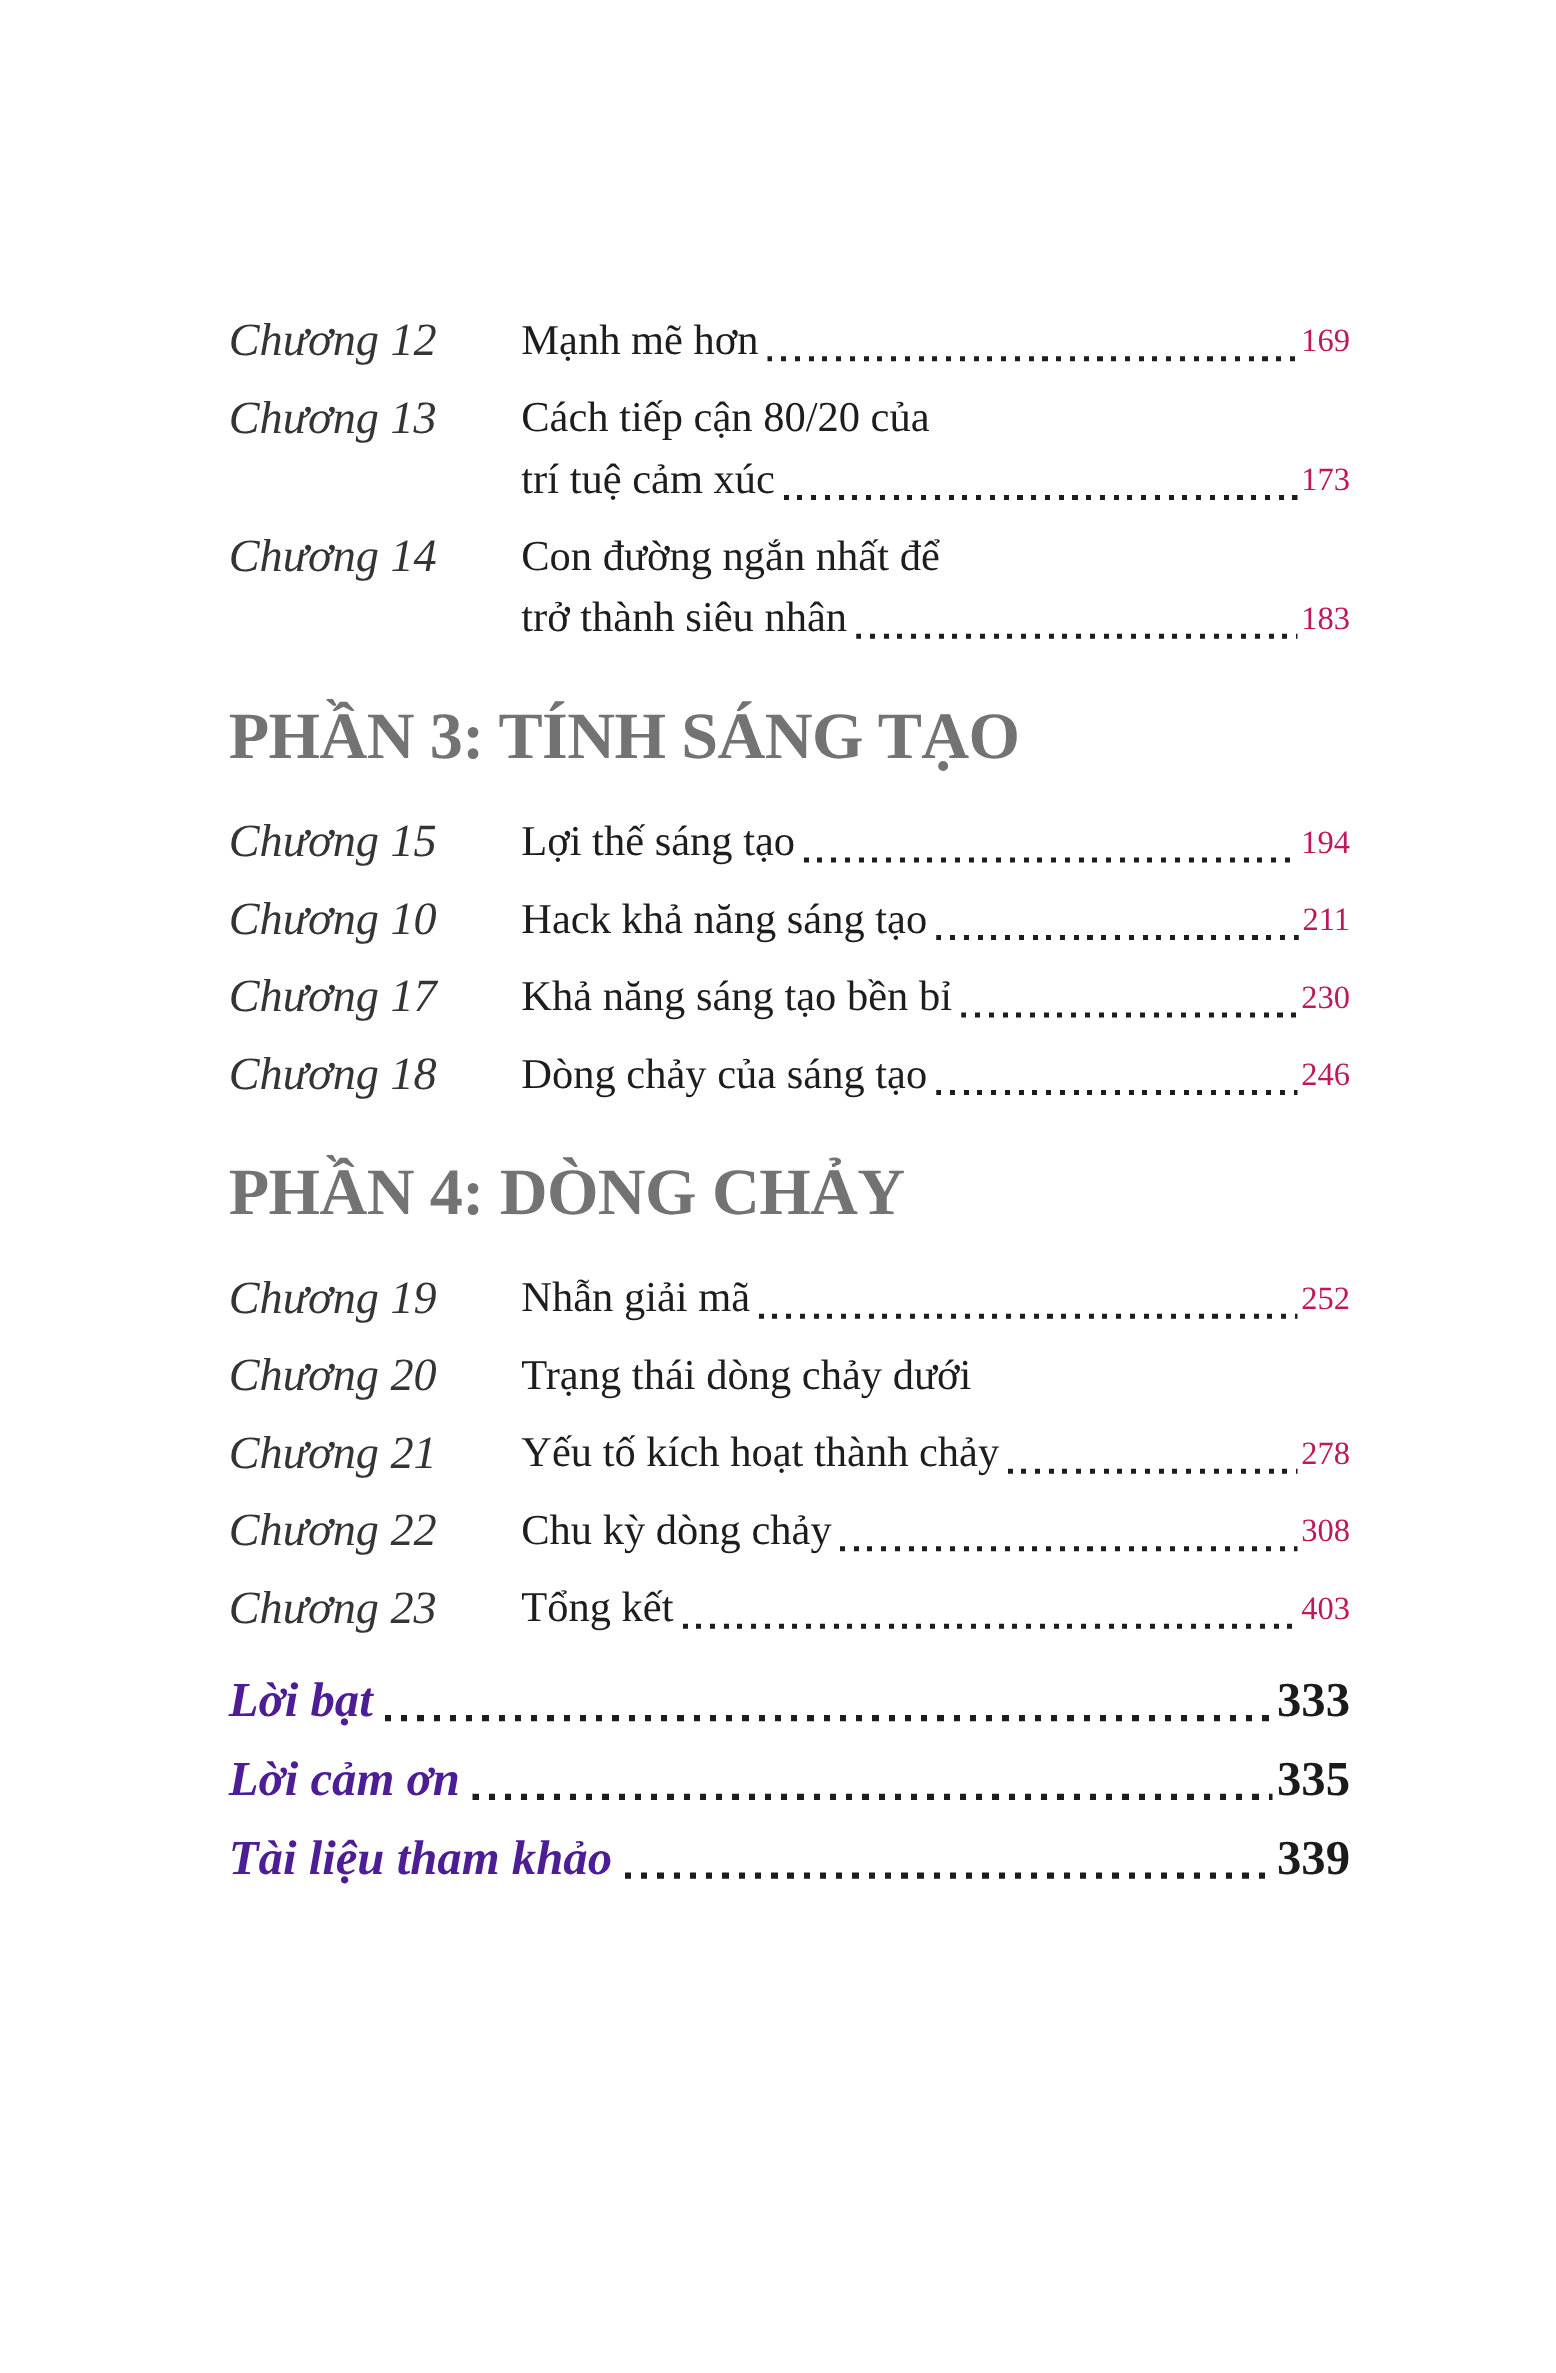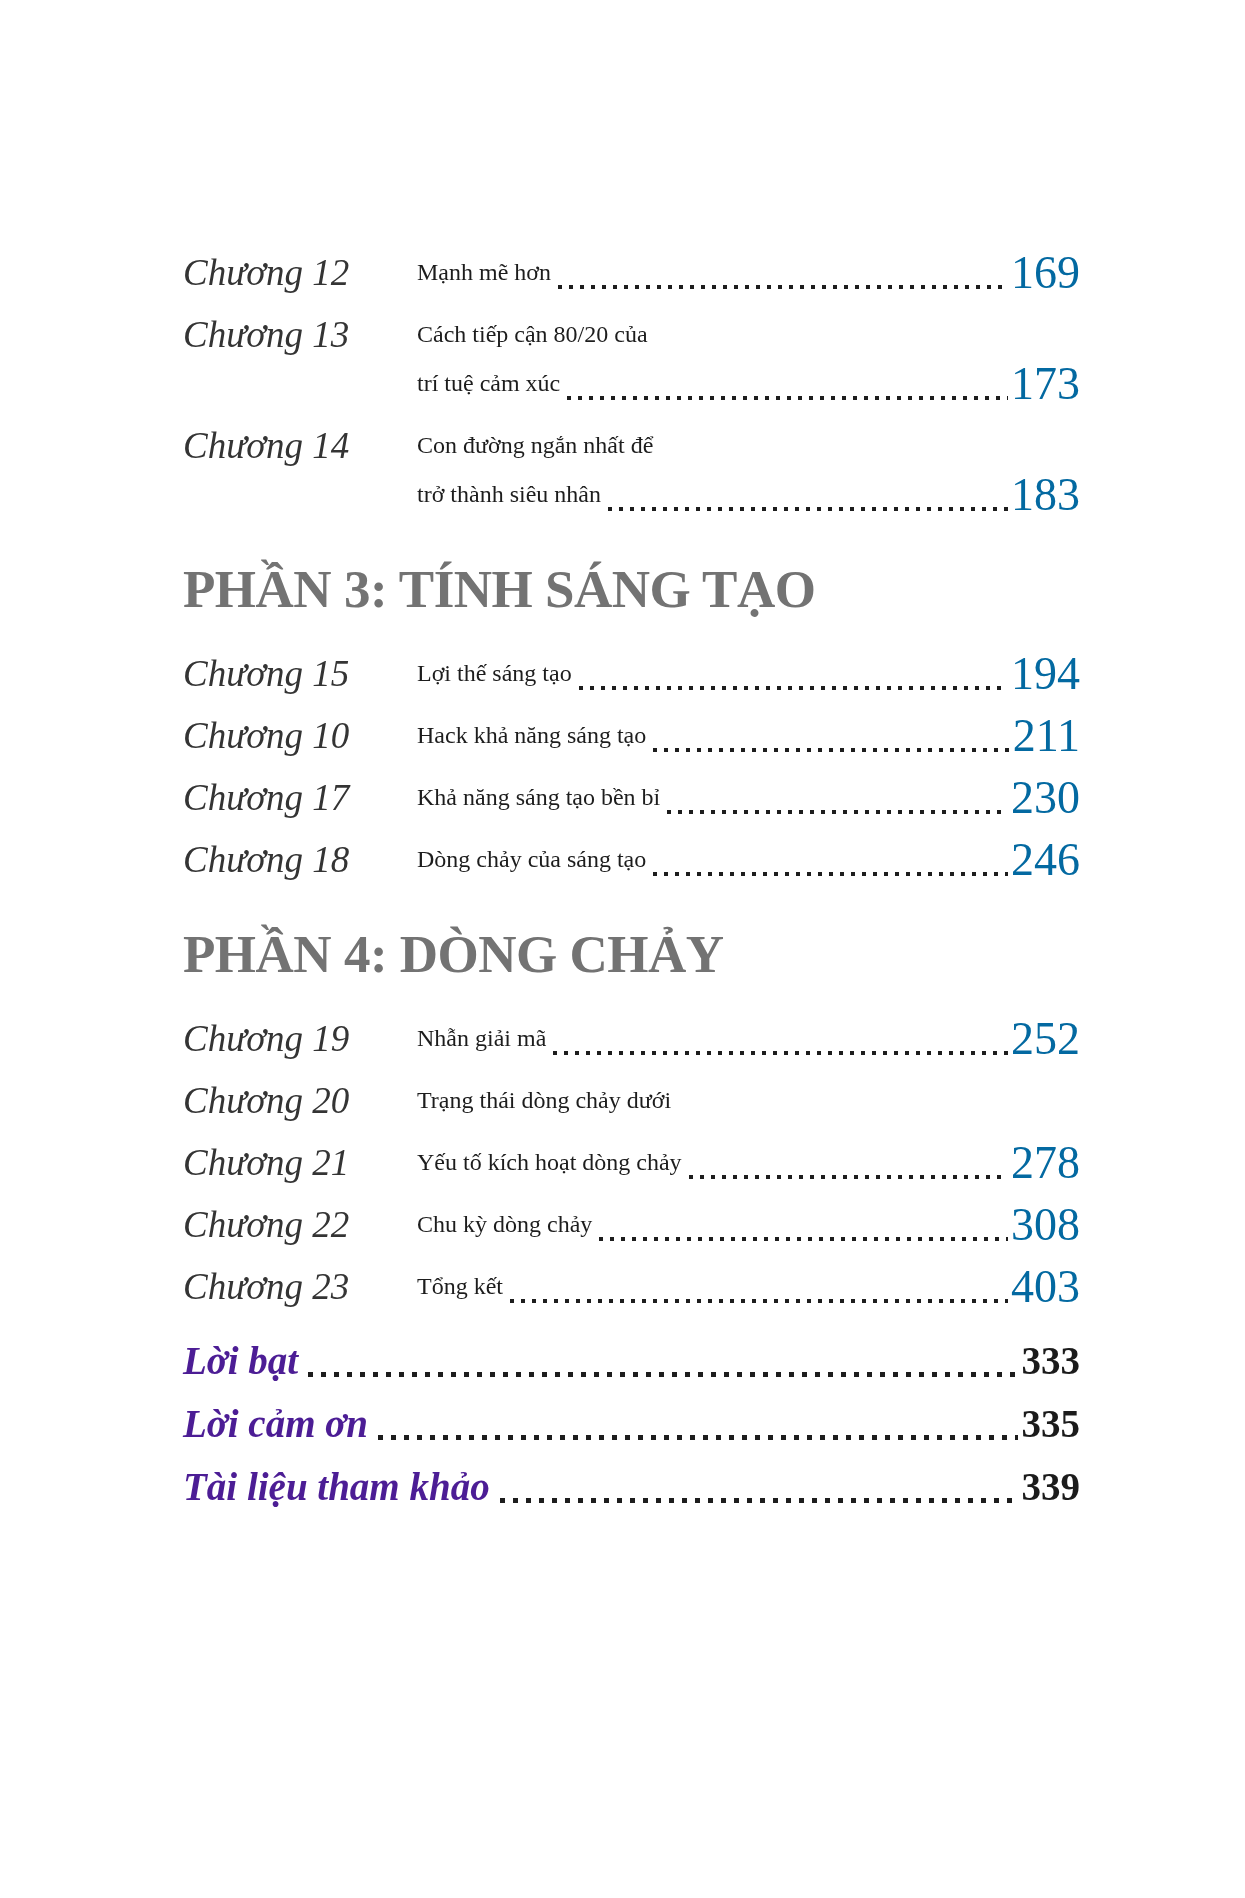--- a/index.html
+++ b/index.html
@@ -19,34 +19,34 @@
     flex: 0 0 234px;
     font-style: italic;
     font-size: 37px;
     line-height: 49px;
     color: #343434;
     white-space: nowrap;
   }
   .entry { flex: 1 1 auto; min-width: 0; }
   .line { display: flex; }
   .title {
-    font-size: 24px;
+    font-size: 34px;
     line-height: 49px;
     color: #1d1d1d;
     white-space: nowrap;
   }
   .leader {
     flex: 1 1 auto;
     align-self: flex-end;
     height: 4px;
     min-width: 30px;
     margin: 0 3px 8px 7px;
     background-image: repeating-linear-gradient(to right, #1d1d1d 0 4px, transparent 4px 11px);
   }
-  .pagenum { font-size: 46px; line-height: 49px; color: #0369a1; }
+  .pagenum { font-size: 26px; line-height: 49px; color: #be185d; }
   .section-heading {
     font-weight: 700;
     font-size: 53px;
     line-height: 49px;
     text-align: left;
     letter-spacing: -0.5px;
     margin: 46px 0 35px 0;
     color: #737373;
   }
   .back-matter { margin-top: 25px; }
@@ -178,21 +178,21 @@
       <div class="line">
         <span class="title">Trạng thái dòng chảy dưới</span>
       </div>
     </div>
   </div>
 
   <div class="toc-row">
     <div class="chapter-label">Chương 21</div>
     <div class="entry">
       <div class="line">
-        <span class="title">Yếu tố kích hoạt dòng chảy</span>
+        <span class="title">Yếu tố kích hoạt thành chảy</span>
         <span class="leader"></span>
         <span class="pagenum">278</span>
       </div>
     </div>
   </div>
 
   <div class="toc-row">
     <div class="chapter-label">Chương 22</div>
     <div class="entry">
       <div class="line">

